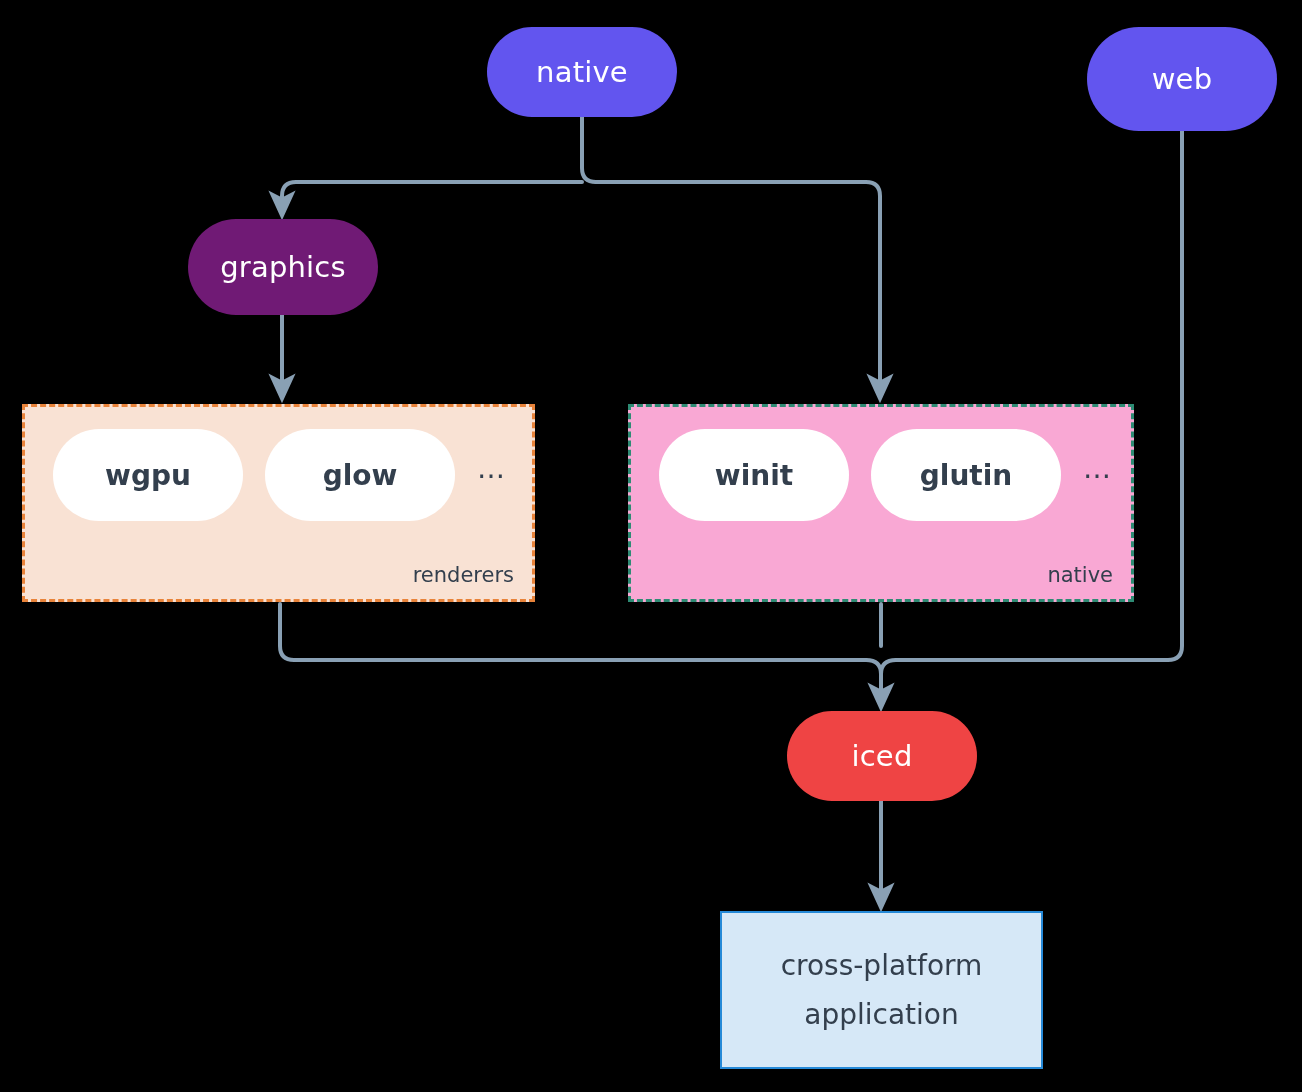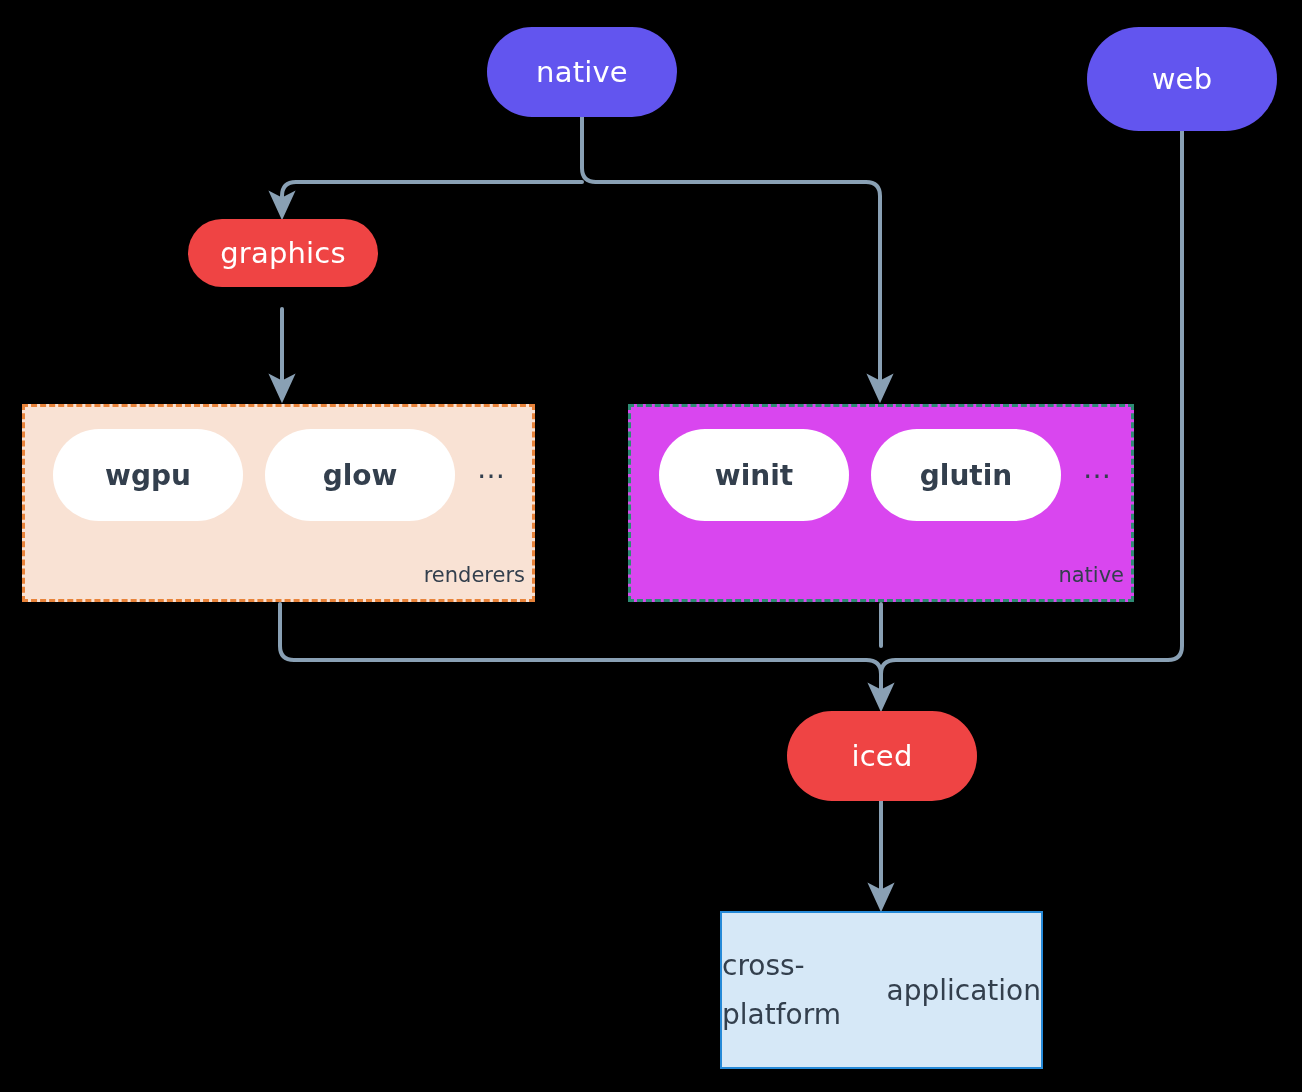--- a/index.html
+++ b/index.html
@@ -32,35 +32,35 @@
     text-align: center;
   }
   .pill {
     border-radius: 999px;
     color: #ffffff;
     font-size: 29px;
     letter-spacing: 0.2px;
   }
   .node-native  { left: 487px;  top: 27px;  width: 190px; height: 90px; background: #6255EF; }
   .node-web     { left: 1087px; top: 27px;  width: 190px; height: 104px; background: #6255EF; }
-  .node-graphics{ left: 188px;  top: 219px; width: 190px; height: 68px; background: #ef4444; }
+  .node-graphics{ left: 188px;  top: 219px; width: 190px; height: 96px; background: #701a75; }
   .node-iced    { left: 787px;  top: 711px; width: 190px; height: 90px; background: #ef4444; }
 
   .cluster {
     position: absolute;
     box-sizing: border-box;
   }
   .cluster-renderers {
     left: 22px;  top: 404px; width: 513px; height: 198px;
     background: #F9E2D4;
     border: 3px dashed #E8833A;
   }
   .cluster-shells {
     left: 628px; top: 404px; width: 506px; height: 198px;
-    background: #d946ef;
+    background: #f9a8d4;
     border: 3px dashed #2E8B74;
   }
   .cluster-row {
     position: absolute;
     left: 0; top: 22px;
     width: 100%;
     display: flex;
     align-items: center;
     padding-left: 28px;
     box-sizing: border-box;
@@ -79,34 +79,34 @@
     font-weight: bold;
   }
   .ellipsis {
     color: #333F4D;
     font-size: 28px;
     line-height: 1;
     padding-bottom: 12px;
   }
   .cluster-label {
     position: absolute;
-    right: 7px;
+    right: 18px;
     bottom: 12px;
     color: #333F4D;
     font-size: 21px;
   }
   .box-app {
     position: absolute;
     left: 720px; top: 911px;
     width: 323px; height: 158px;
     background: #D6E8F7;
     border: 2px solid #2589D7;
     box-sizing: border-box;
     display: flex;
-    flex-direction: row;
+    flex-direction: column;
     align-items: center;
     justify-content: center;
     color: #333F4D;
     font-size: 28px;
     line-height: 1.75;
   }
 </style>
 </head>
 <body>
 

